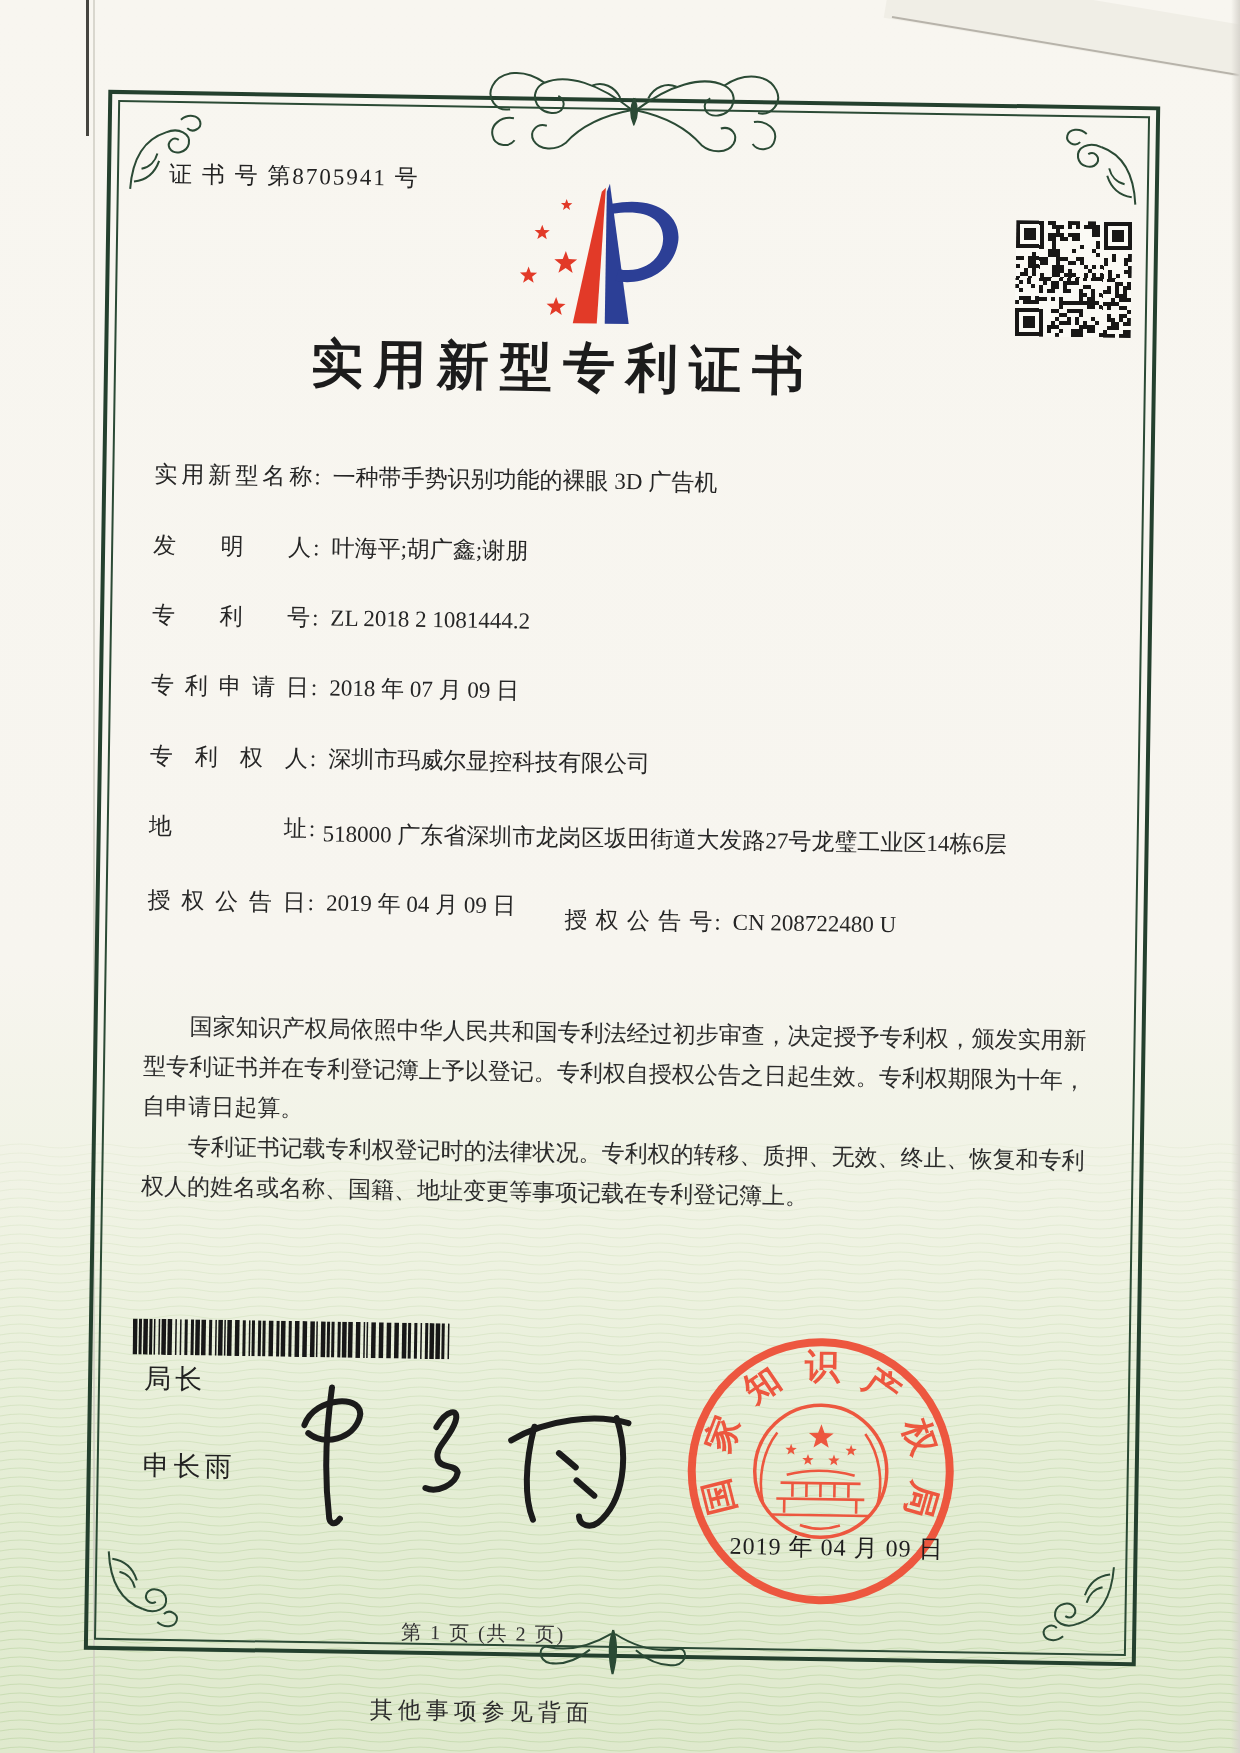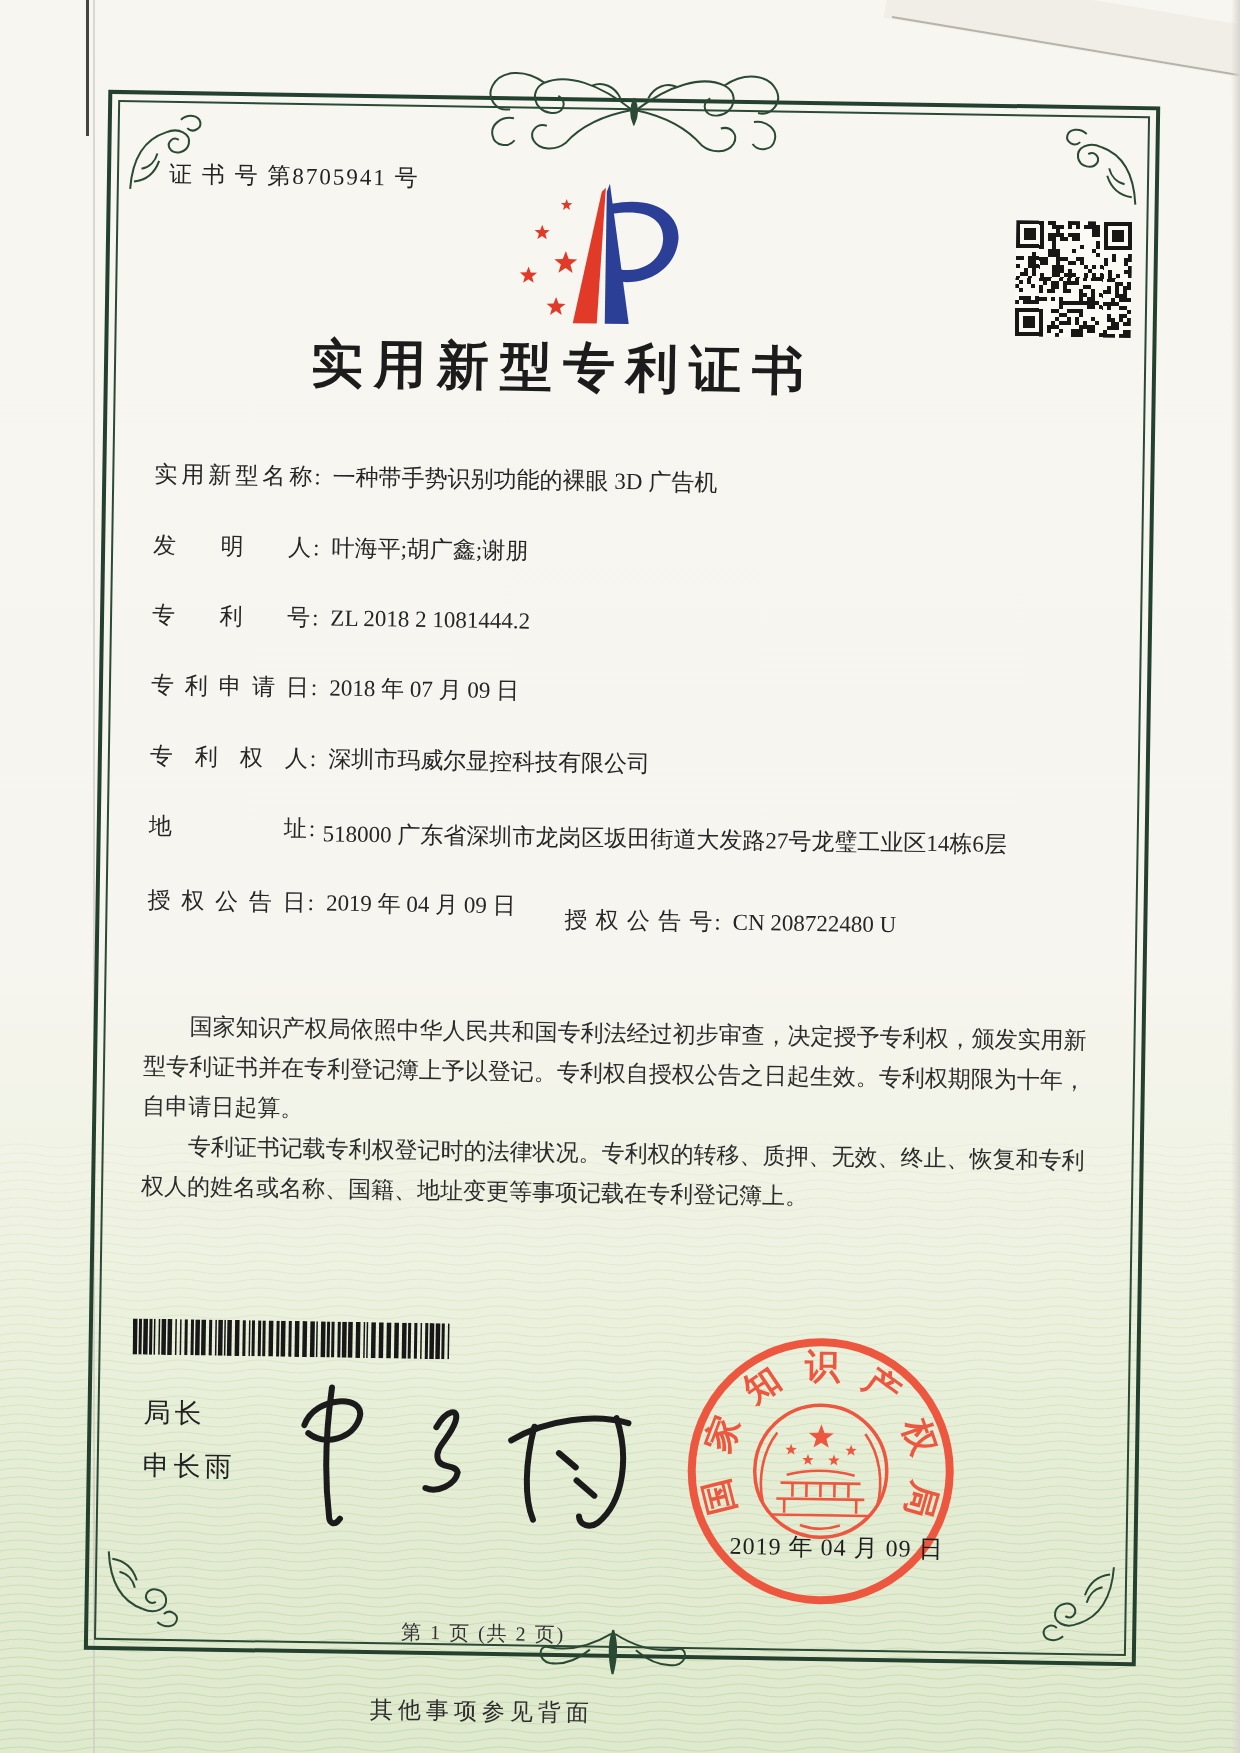--- a/index.html
+++ b/index.html
@@ -591,21 +591,21 @@
         <rect x="275.1999999999999" y="0" width="3" height="36" fill="#171717"></rect>
         <rect x="281.39999999999986" y="0" width="3" height="36" fill="#171717"></rect>
         <rect x="287.59999999999985" y="0" width="1.5" height="36" fill="#171717"></rect>
         <rect x="292.29999999999984" y="0" width="3" height="36" fill="#171717"></rect>
         <rect x="296.79999999999984" y="0" width="4.5" height="36" fill="#171717"></rect>
         <rect x="302.79999999999984" y="0" width="4.5" height="36" fill="#171717"></rect>
         <rect x="308.79999999999984" y="0" width="3" height="36" fill="#171717"></rect>
         <rect x="314.99999999999983" y="0" width="1.5" height="36" fill="#171717"></rect>
       </svg>
 
-    <div class="sig-label" style="top:1402px">局长</div>
+    <div class="sig-label" style="top:1368px">局长</div>
     <div class="sig-label" style="top:1455px">申长雨</div>
 
     <svg class="signature" width="380" height="170" viewBox="0 0 380 170">
       <g stroke="#1b1b1b" fill="none" stroke-width="6" stroke-linecap="round">
         <path d="M45,22 C39,70 39,112 44,150 C44,158 50,161 55,153"></path>
         <path d="M18,60 C28,30 80,28 73,52 C67,73 38,81 22,68"></path>
         <path d="M150,60 C160,42 173,40 169,54 C164,71 148,80 152,92 C155,102 170,96 172,105 C170,117 152,126 140,121"></path>
         <path d="M225,72 C260,50 310,44 342,53"></path>
         <path d="M248,58 C239,95 239,130 248,151"></path>
         <path d="M330,48 C343,86 339,131 313,153 C305,159 295,156 294,147"></path>

